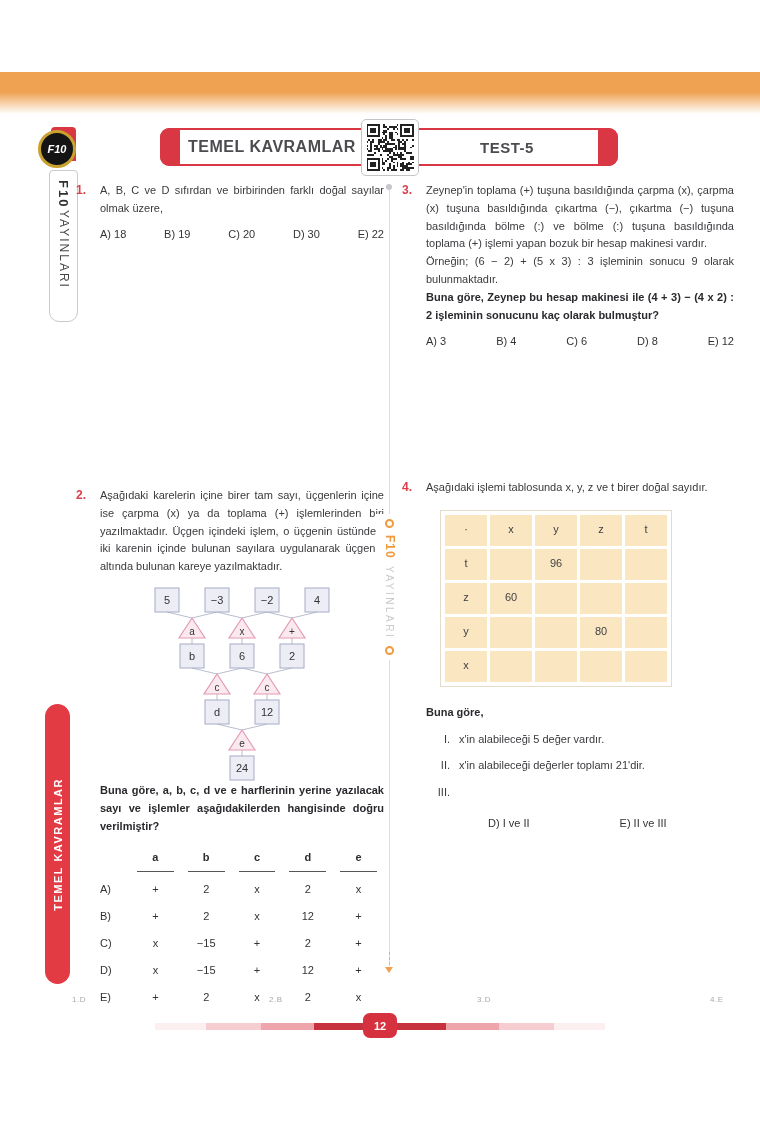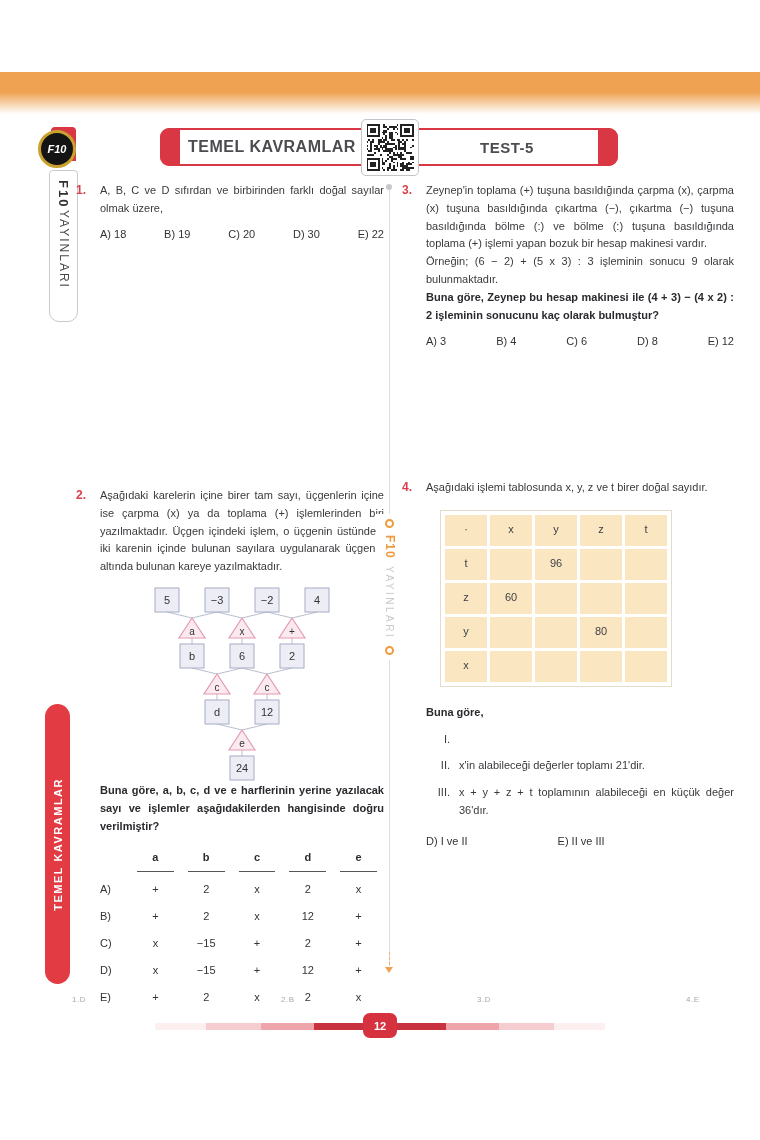--- a/index.html
+++ b/index.html
@@ -91,26 +91,26 @@
   .mult { margin:13px 0 0 14px; width:232px; border:1px solid #e3dccb; background:#fff; padding:4px;
     display:grid; grid-template-columns:repeat(5,1fr); gap:3px; }
   .mult-cell { height:31px; background:#fae7c2; display:flex; align-items:center; justify-content:center;
     font-size:11px; color:#3f3f44; }
   .lead { font-weight:bold; color:#29292e; margin-top:17px; }
   .stm { display:flex; margin-top:9px; }
   .stm-label { width:24px; flex:none; text-align:right; margin-right:9px; }
   .stm-text { flex:1; text-align:justify; }
   .opts4a { display:flex; justify-content:space-between; margin-top:14px; color:#333336; }
   .opts4b { display:flex; margin-top:13px; color:#333336; }
-  .opts4b span:first-child { }
+  .opts4b span:first-child { margin-left:62px; }
   .opts4b span:last-child  { margin-left:90px; }
 
   
   .ans { position:absolute; top:995px; font-size:8px; color:#a9a9ae; letter-spacing:.5px; }
-  .ans-1 { left:72px; } .ans-2 { left:281px; } .ans-3 { left:477px; } .ans-4 { left:686px; }
+  .ans-1 { left:72px; } .ans-2 { left:269px; } .ans-3 { left:477px; } .ans-4 { left:710px; }
   .pagebar { position:absolute; left:155px; top:1012px; width:450px; height:28px; }
   .bar { position:absolute; top:11px; width:212px; height:7px; }
   .bar-l { left:0;
     background:linear-gradient(to right, rgba(217,55,68,.08) 0 24%, rgba(217,55,68,.25) 24% 50%, rgba(217,55,68,.45) 50% 75%, #c7323e 75% 100%); }
   .bar-r { left:238px;
     background:linear-gradient(to left,  rgba(217,55,68,.08) 0 24%, rgba(217,55,68,.25) 24% 50%, rgba(217,55,68,.45) 50% 75%, #c7323e 75% 100%); }
   .page-badge { position:absolute; left:208px; top:1px; width:34px; height:25px; background:#d6313e;
     border-radius:7px; color:#fff; font-weight:bold; font-size:11px;
     display:flex; align-items:center; justify-content:center; }
 </style>
@@ -550,28 +550,28 @@
         <div class="mult-cell"></div>
         <div class="mult-cell"></div>
         <div class="mult-cell"></div>
         <div class="mult-cell"></div>
       </div>
 
       <p class="lead">Buna göre,</p>
 
       <div class="stm">
         <span class="stm-label">I.</span>
+        <span class="stm-text">x'in alabileceği 5 değer vardır.</span>
       </div>
       <div class="stm">
         <span class="stm-label">II.</span>
         <span class="stm-text">x'in alabileceği değerler toplamı 21'dir.</span>
       </div>
       <div class="stm">
         <span class="stm-label">III.</span>
-        <span class="stm-text">x + y + z + t toplamının alabileceği en küçük değer 36'dır.</span>
       </div>
 
 
       <div class="opts4b">
         <span>D) I ve II</span>
         <span>E) II ve III</span>
       </div>
     </div>
   </div>
 

